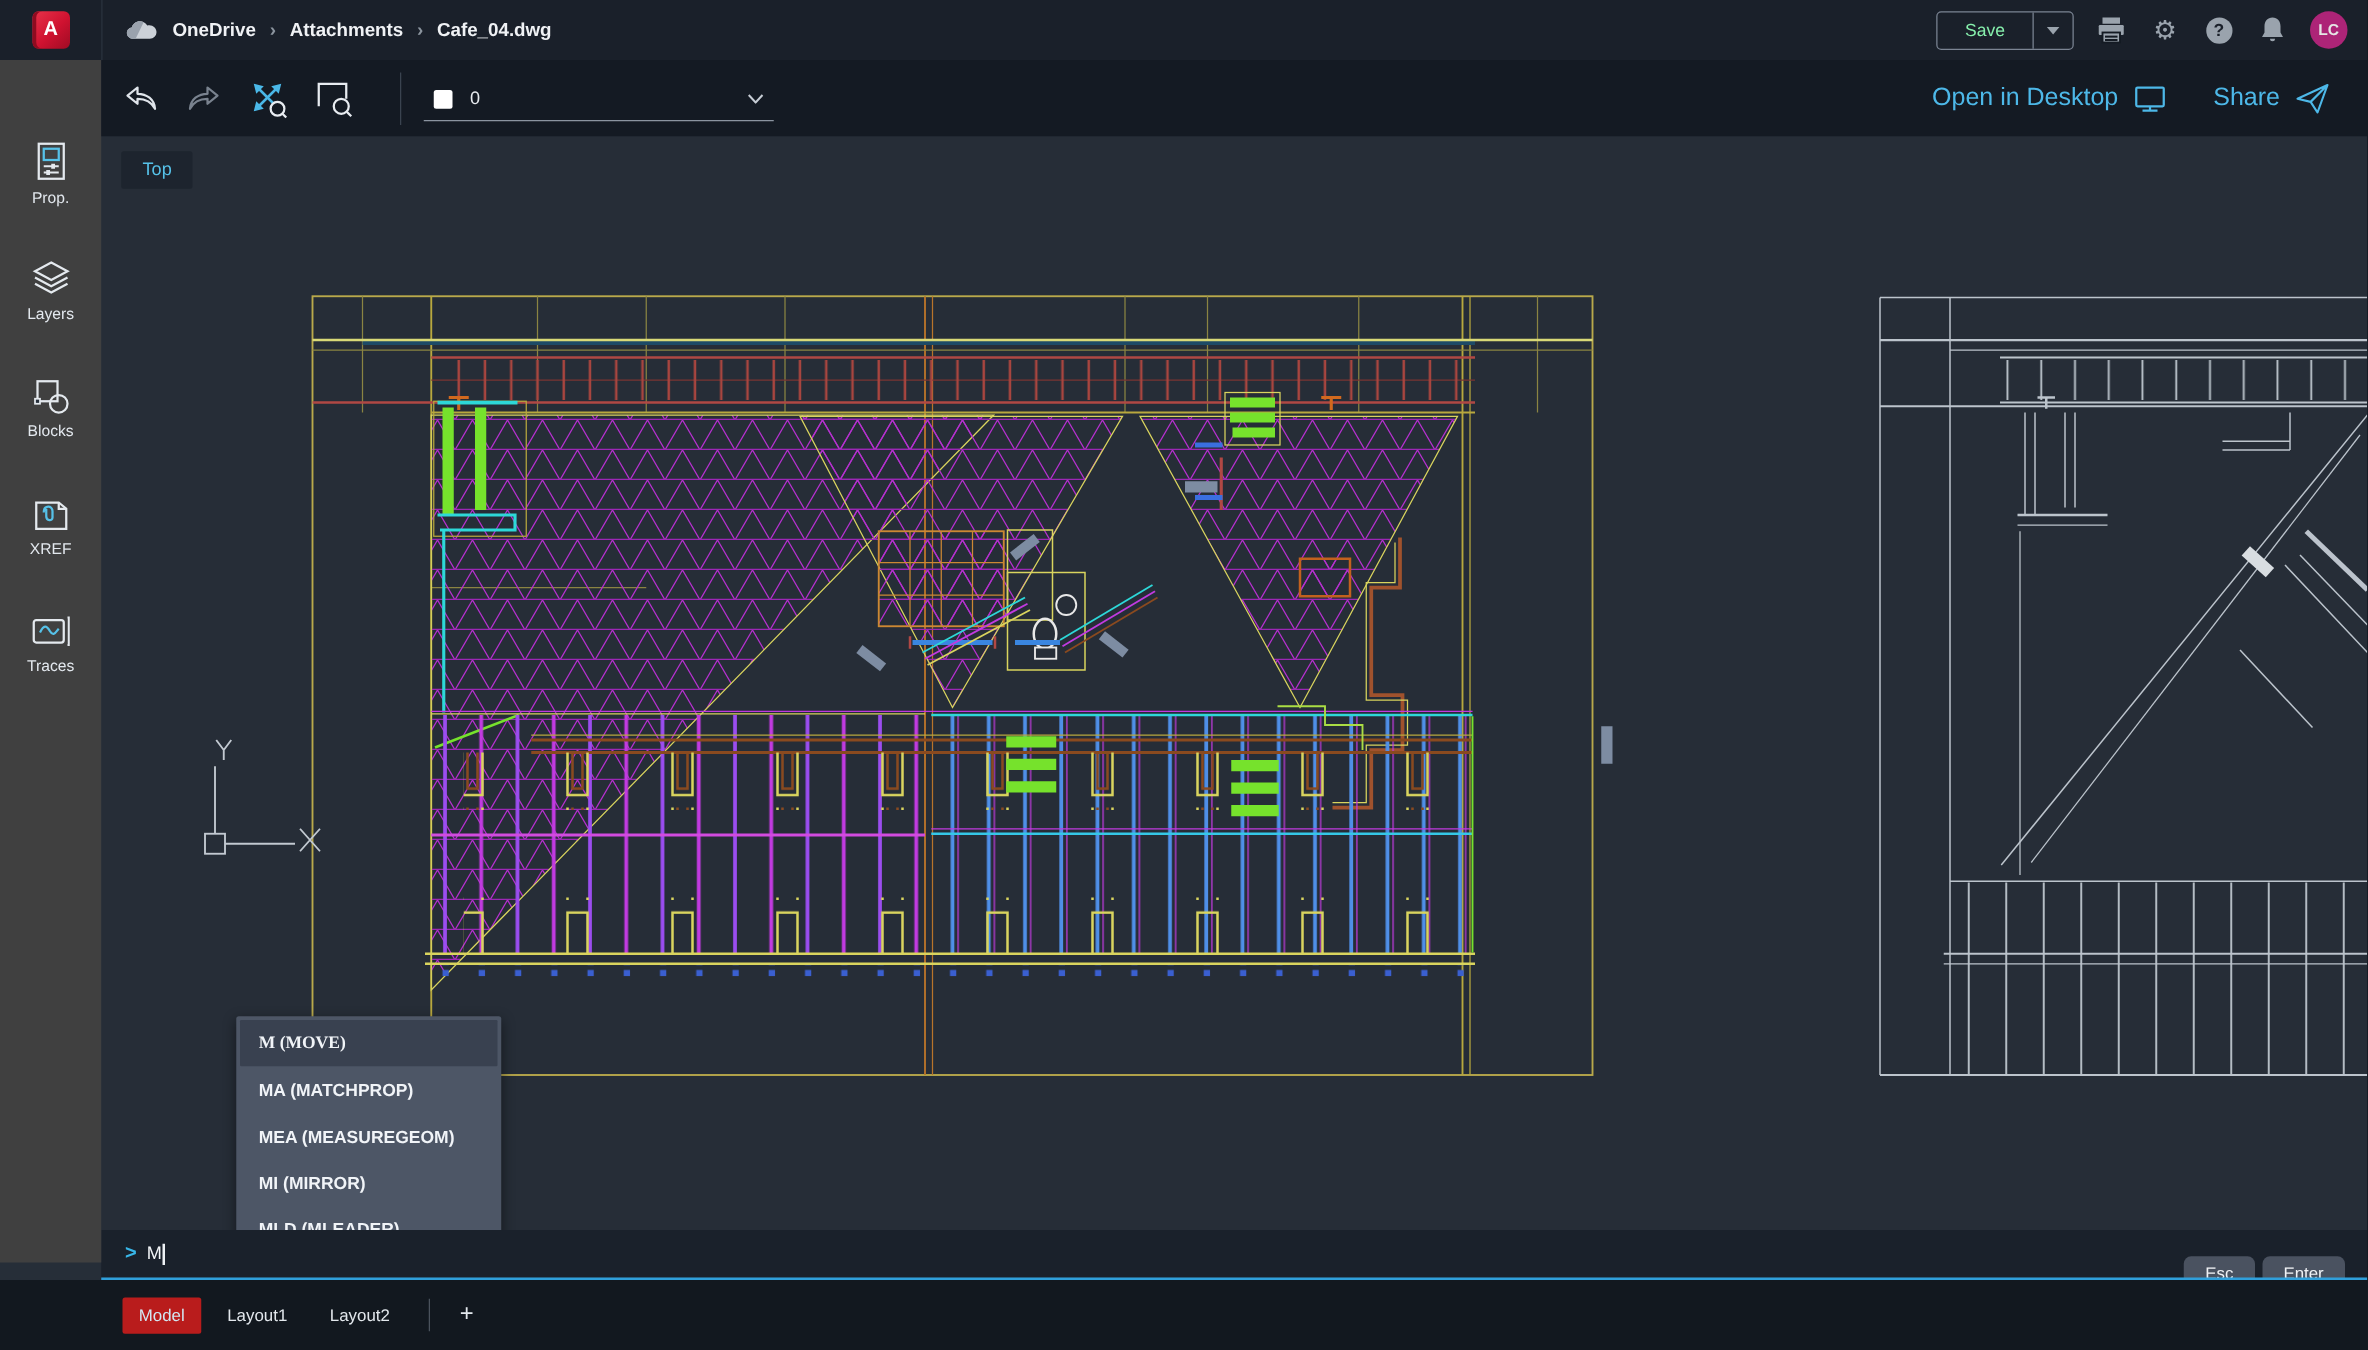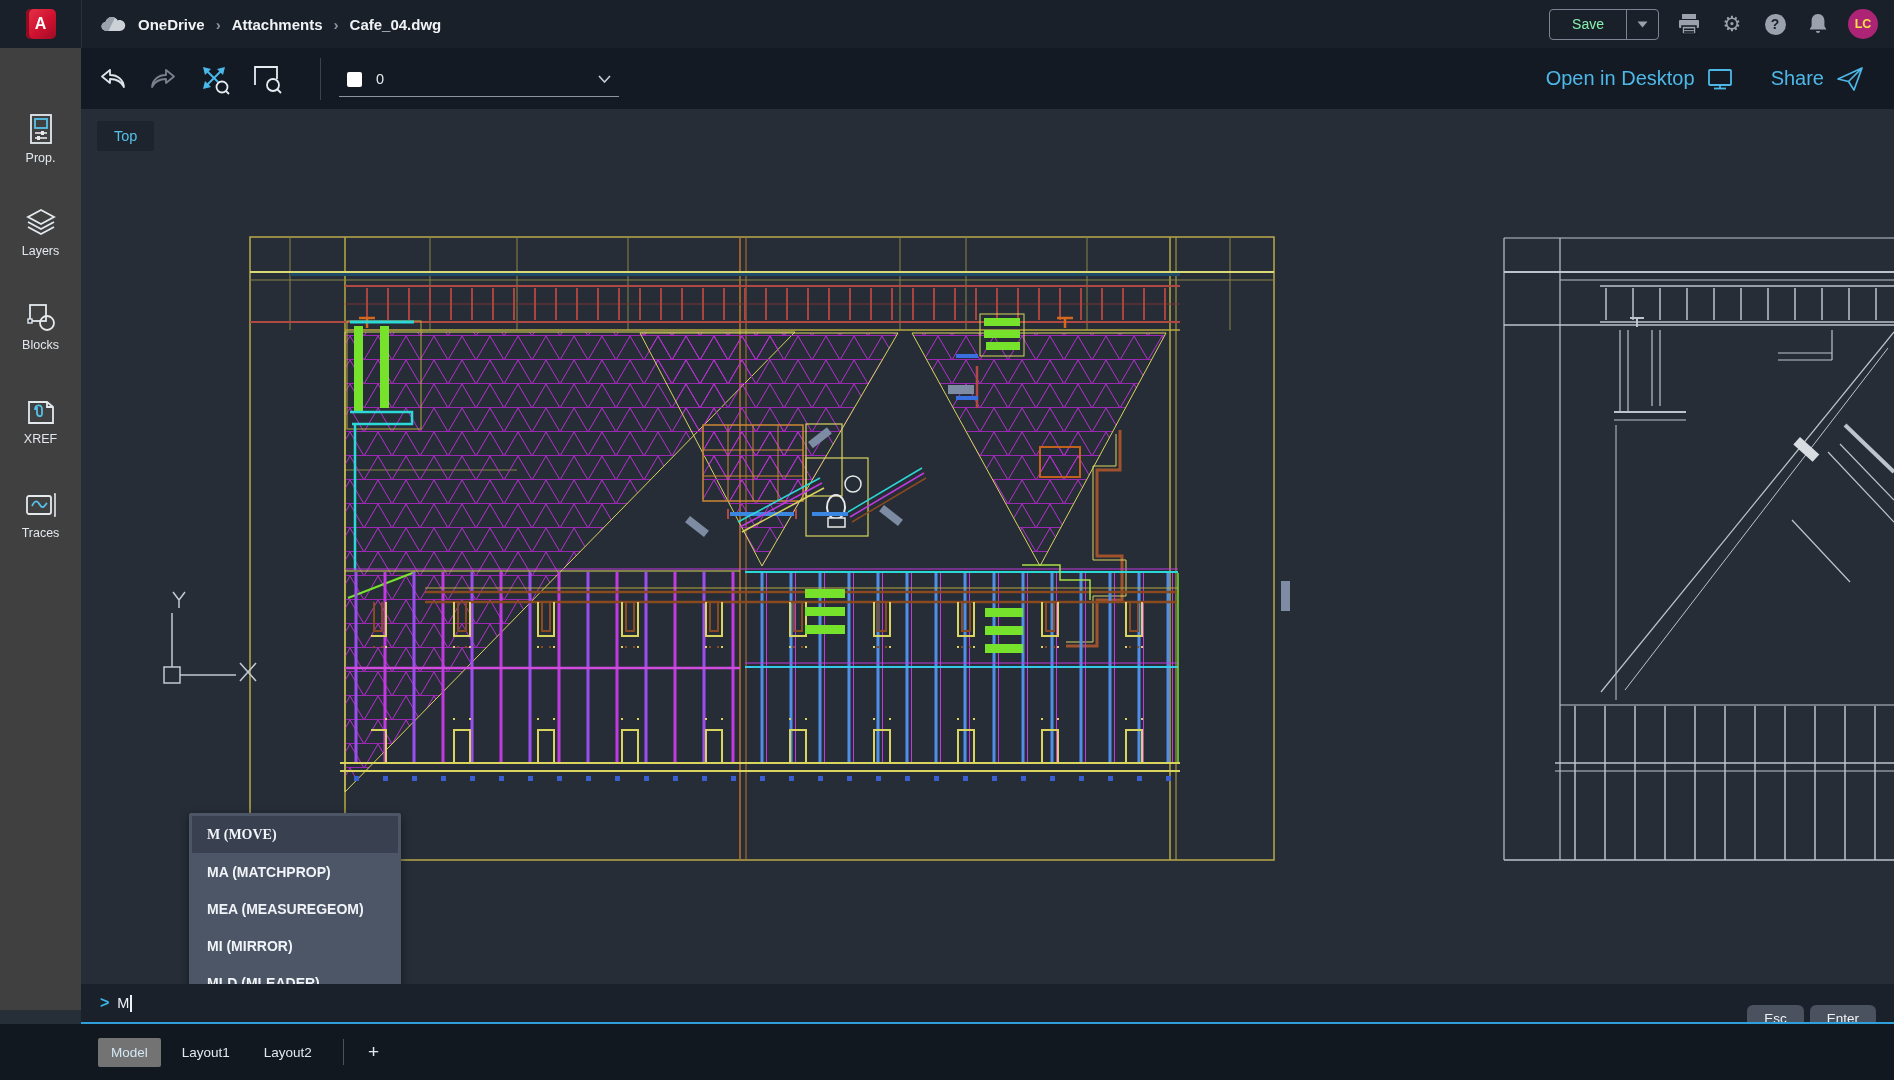--- a/index.html
+++ b/index.html
@@ -12,21 +12,21 @@
   #logo{width:30px;height:30px;border-radius:5px;background:linear-gradient(135deg,#e8334a 0%,#cf1230 55%,#9e0c24 100%);
         display:flex;align-items:center;justify-content:center;font-weight:bold;font-size:16px;color:#fff;box-shadow:inset 3px 0 0 #8f0b20;}
   #breadcrumb{display:flex;align-items:center;gap:11px;margin-left:18px;font-size:15px;font-weight:bold;color:#f0f2f5;}
   #breadcrumb .sep{color:#8b949e;font-weight:bold;font-size:15px;}
   #topbar-right{margin-left:auto;display:flex;align-items:center;gap:17px;padding-right:16px;}
   #save-split{display:flex;align-items:stretch;height:29px;border:1px solid #7b8493;border-radius:4px;color:#86efac;font-size:14px;}
   #save-main{display:flex;align-items:center;padding:0 22px;cursor:pointer;}
   #save-arrow{display:flex;align-items:center;padding:0 10px;border-left:1px solid #7b8493;cursor:pointer;}
   .tb-icon{width:26px;height:26px;display:flex;align-items:center;justify-content:center;color:#9aa3ad;}
   #help-icon-circle{width:21px;height:21px;border-radius:50%;background:#9aa3ad;color:#1a202a;display:flex;align-items:center;justify-content:center;font-weight:bold;font-size:14px;}
-  #avatar{width:30px;height:30px;border-radius:50%;background:#ad2477;color:#fde047;display:flex;align-items:center;justify-content:center;font-size:12.5px;font-weight:bold;}
+  #avatar{width:30px;height:30px;border-radius:50%;background:#ad2477;color:#e5e5e5;display:flex;align-items:center;justify-content:center;font-size:12.5px;font-weight:bold;}
   
   #toolbar{position:absolute;left:81px;top:48px;right:0;height:61px;background:#141a23;z-index:25;}
   .tool-btn{position:absolute;top:13px;width:36px;height:36px;display:flex;align-items:center;justify-content:center;}
   #tool-divider{position:absolute;left:239px;top:10px;width:1px;height:42px;background:#3a434f;}
   #layer-select{position:absolute;left:258px;top:14px;width:280px;height:34px;display:flex;align-items:center;border-bottom:1px solid #8b94a0;}
   #layer-swatch{width:15px;height:15px;background:#ffffff;margin-left:8px;border-radius:2px;}
   #layer-value{margin-left:14px;font-size:14.5px;color:#e7ebef;}
   #layer-chevron{margin-left:auto;margin-right:8px;}
   #toolbar-right{position:absolute;right:30px;top:0;height:61px;display:flex;align-items:center;gap:12px;color:#4db8e8;font-size:20px;}
   #toolbar-right .lbl{cursor:pointer;}
@@ -48,21 +48,21 @@
   #cmd-prompt{color:#38b6e8;font-weight:bold;font-size:16px;margin-left:19px;}
   #cmd-text{color:#f2f5f8;font-size:14.5px;margin-left:8px;}
   #caret{display:inline-block;width:1.5px;height:17px;background:#eef2f6;vertical-align:middle;margin-left:1px;}
   #cmd-buttons{margin-left:auto;display:flex;gap:6px;padding-right:18px;}
   .cmd-btn{background:#4a5260;border-radius:6px;color:#f0f2f5;font-size:13.5px;padding:6px 17px;cursor:pointer;margin-top:30px;}
   #blue-divider{position:absolute;left:81px;right:0;top:1022px;height:2px;background:#2f9fdb;z-index:19;}
   
   #bottombar{position:absolute;left:0;top:1024px;width:100%;height:56px;background:#12181f;z-index:20;}
   #tabs{position:absolute;left:98px;top:0;height:56px;display:flex;align-items:center;gap:8px;}
   .tab{padding:7px 13px;font-size:13.5px;color:#e3e8ed;cursor:pointer;border-radius:2px;}
-  .tab.active{background:#737373;color:#d2e7f3;}
+  .tab.active{background:#b91c1c;color:#d2e7f3;}
   #tab-divider{width:1px;height:26px;background:#4a525c;margin:0 10px;}
   #add-tab{font-size:19px;color:#e3e8ed;cursor:pointer;padding:0 6px;}
   #toggles{position:absolute;right:16px;top:0;height:56px;display:flex;align-items:center;gap:13px;}
   .toggle{padding:5px 11px;font-size:12.5px;font-weight:bold;letter-spacing:.8px;color:#eef2f6;border-radius:2px;cursor:pointer;}
   .toggle.active{background:#2d4a5c;}
   .toggle.bordered{box-shadow:0 0 0 1px #71929f;}
   .chev-up{display:flex;align-items:center;cursor:pointer;}
   #dots-menu{display:flex;flex-direction:column;gap:3px;padding:0 4px;cursor:pointer;}
   #dots-menu i{width:3.5px;height:3.5px;border-radius:50%;background:#e3e8ed;display:block;}
   svg{display:block;}

